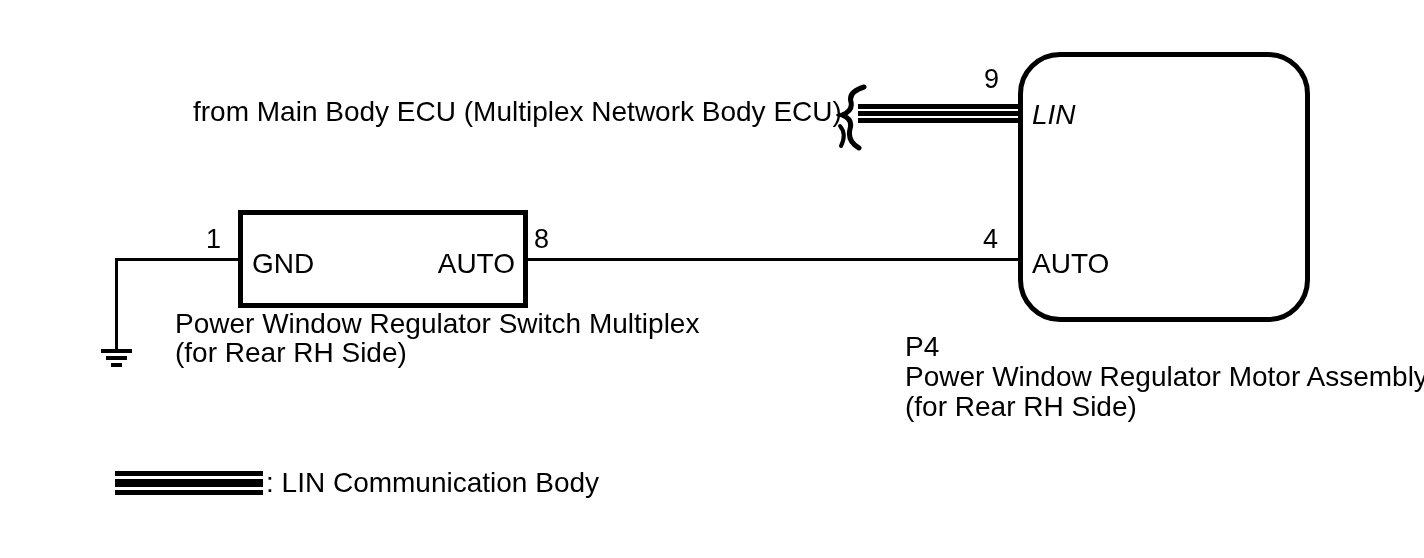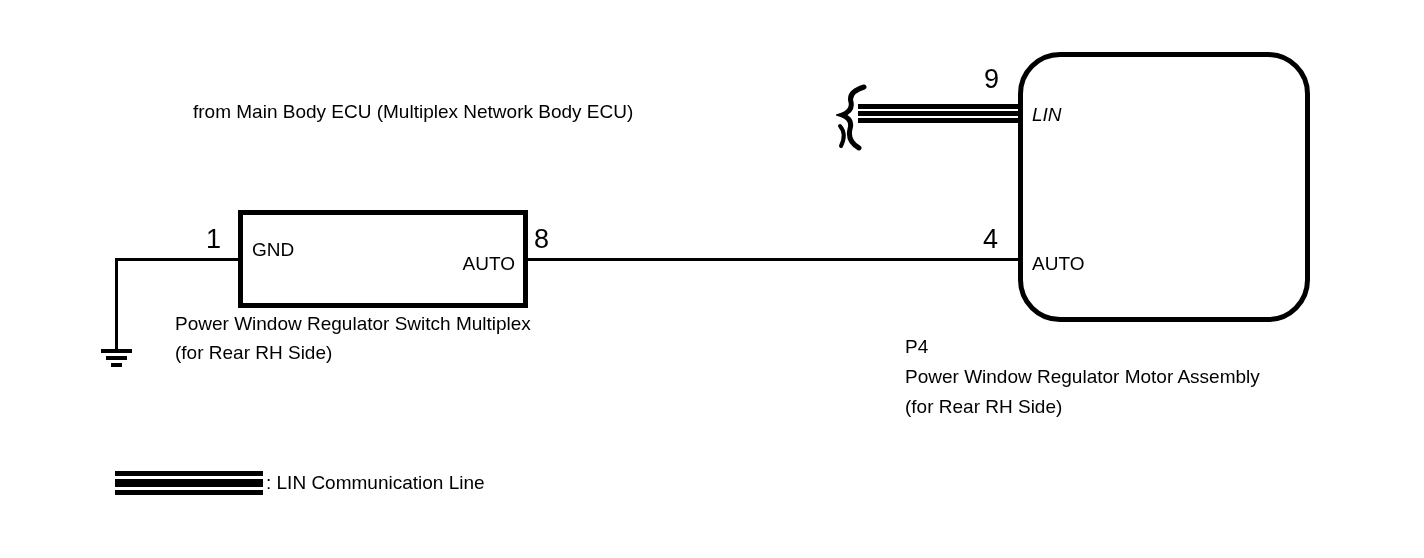--- a/index.html
+++ b/index.html
@@ -8,21 +8,21 @@
   body { font-family: "Liberation Sans", sans-serif; color: var(--line); }
   .canvas {
     position: relative;
     width: 1424px;
     height: 558px;
     background: var(--bg);
     overflow: hidden;
   }
   .abs { position: absolute; }
   .txt {
-    font-size: 19px;
+    font-size: 28px;
     line-height: 29px;
     white-space: nowrap;
     color: var(--line);
   }
   .pin-num {
     font-size: 27px;
     line-height: 27px;
     white-space: nowrap;
   }
   .box {
@@ -74,21 +74,21 @@
   <div class="abs txt" style="left:1032px; top:249px;">AUTO</div>
 
   <div class="abs wire-h" style="left:527px; top:258px; width:493px;"></div>
 
   <div class="abs pin-num" style="left:534px; top:226px;">8</div>
 
   <div class="abs pin-num" style="left:983px; top:226px;">4</div>
 
   <div class="abs box" style="left:238px; top:210px; width:290px; height:98px;"></div>
 
-  <div class="abs txt" style="left:252px; top:235px;">GND</div>
+  <div class="abs txt" style="left:252px; top:249px;">GND</div>
 
   <div class="abs txt" style="right:909px; top:249px;">AUTO</div>
 
   <div class="abs pin-num" style="left:206px; top:226px;">1</div>
 
   <div class="abs wire-h" style="left:115px; top:258px; width:125px;"></div>
   <div class="abs wire-v" style="left:115px; top:258px; height:91px;"></div>
 
   <div class="abs" style="left:0; top:0;">
     <div class="abs gnd-bar" style="left:101px; top:349px; width:31px;"></div>
@@ -101,15 +101,15 @@
     <div class="txt">(for Rear RH Side)</div>
   </div>
 
   <div class="abs" style="left:881px; top:332px;margin-left:24px;">
     <div class="txt" style="line-height:30px;">P4</div>
     <div class="txt" style="line-height:30px;">Power Window Regulator Motor Assembly</div>
     <div class="txt" style="line-height:30px;">(for Rear RH Side)</div>
   </div>
 
   <div class="abs legend-bar" style="left:115px; top:471px; width:148px;"></div>
-  <div class="abs txt" style="left:266px; top:468px;">: LIN Communication Line</div>
+  <div class="abs txt" style="left:266px; top:468px;">: LIN Communication Body</div>
 
 </div>
 
 </body></html>

